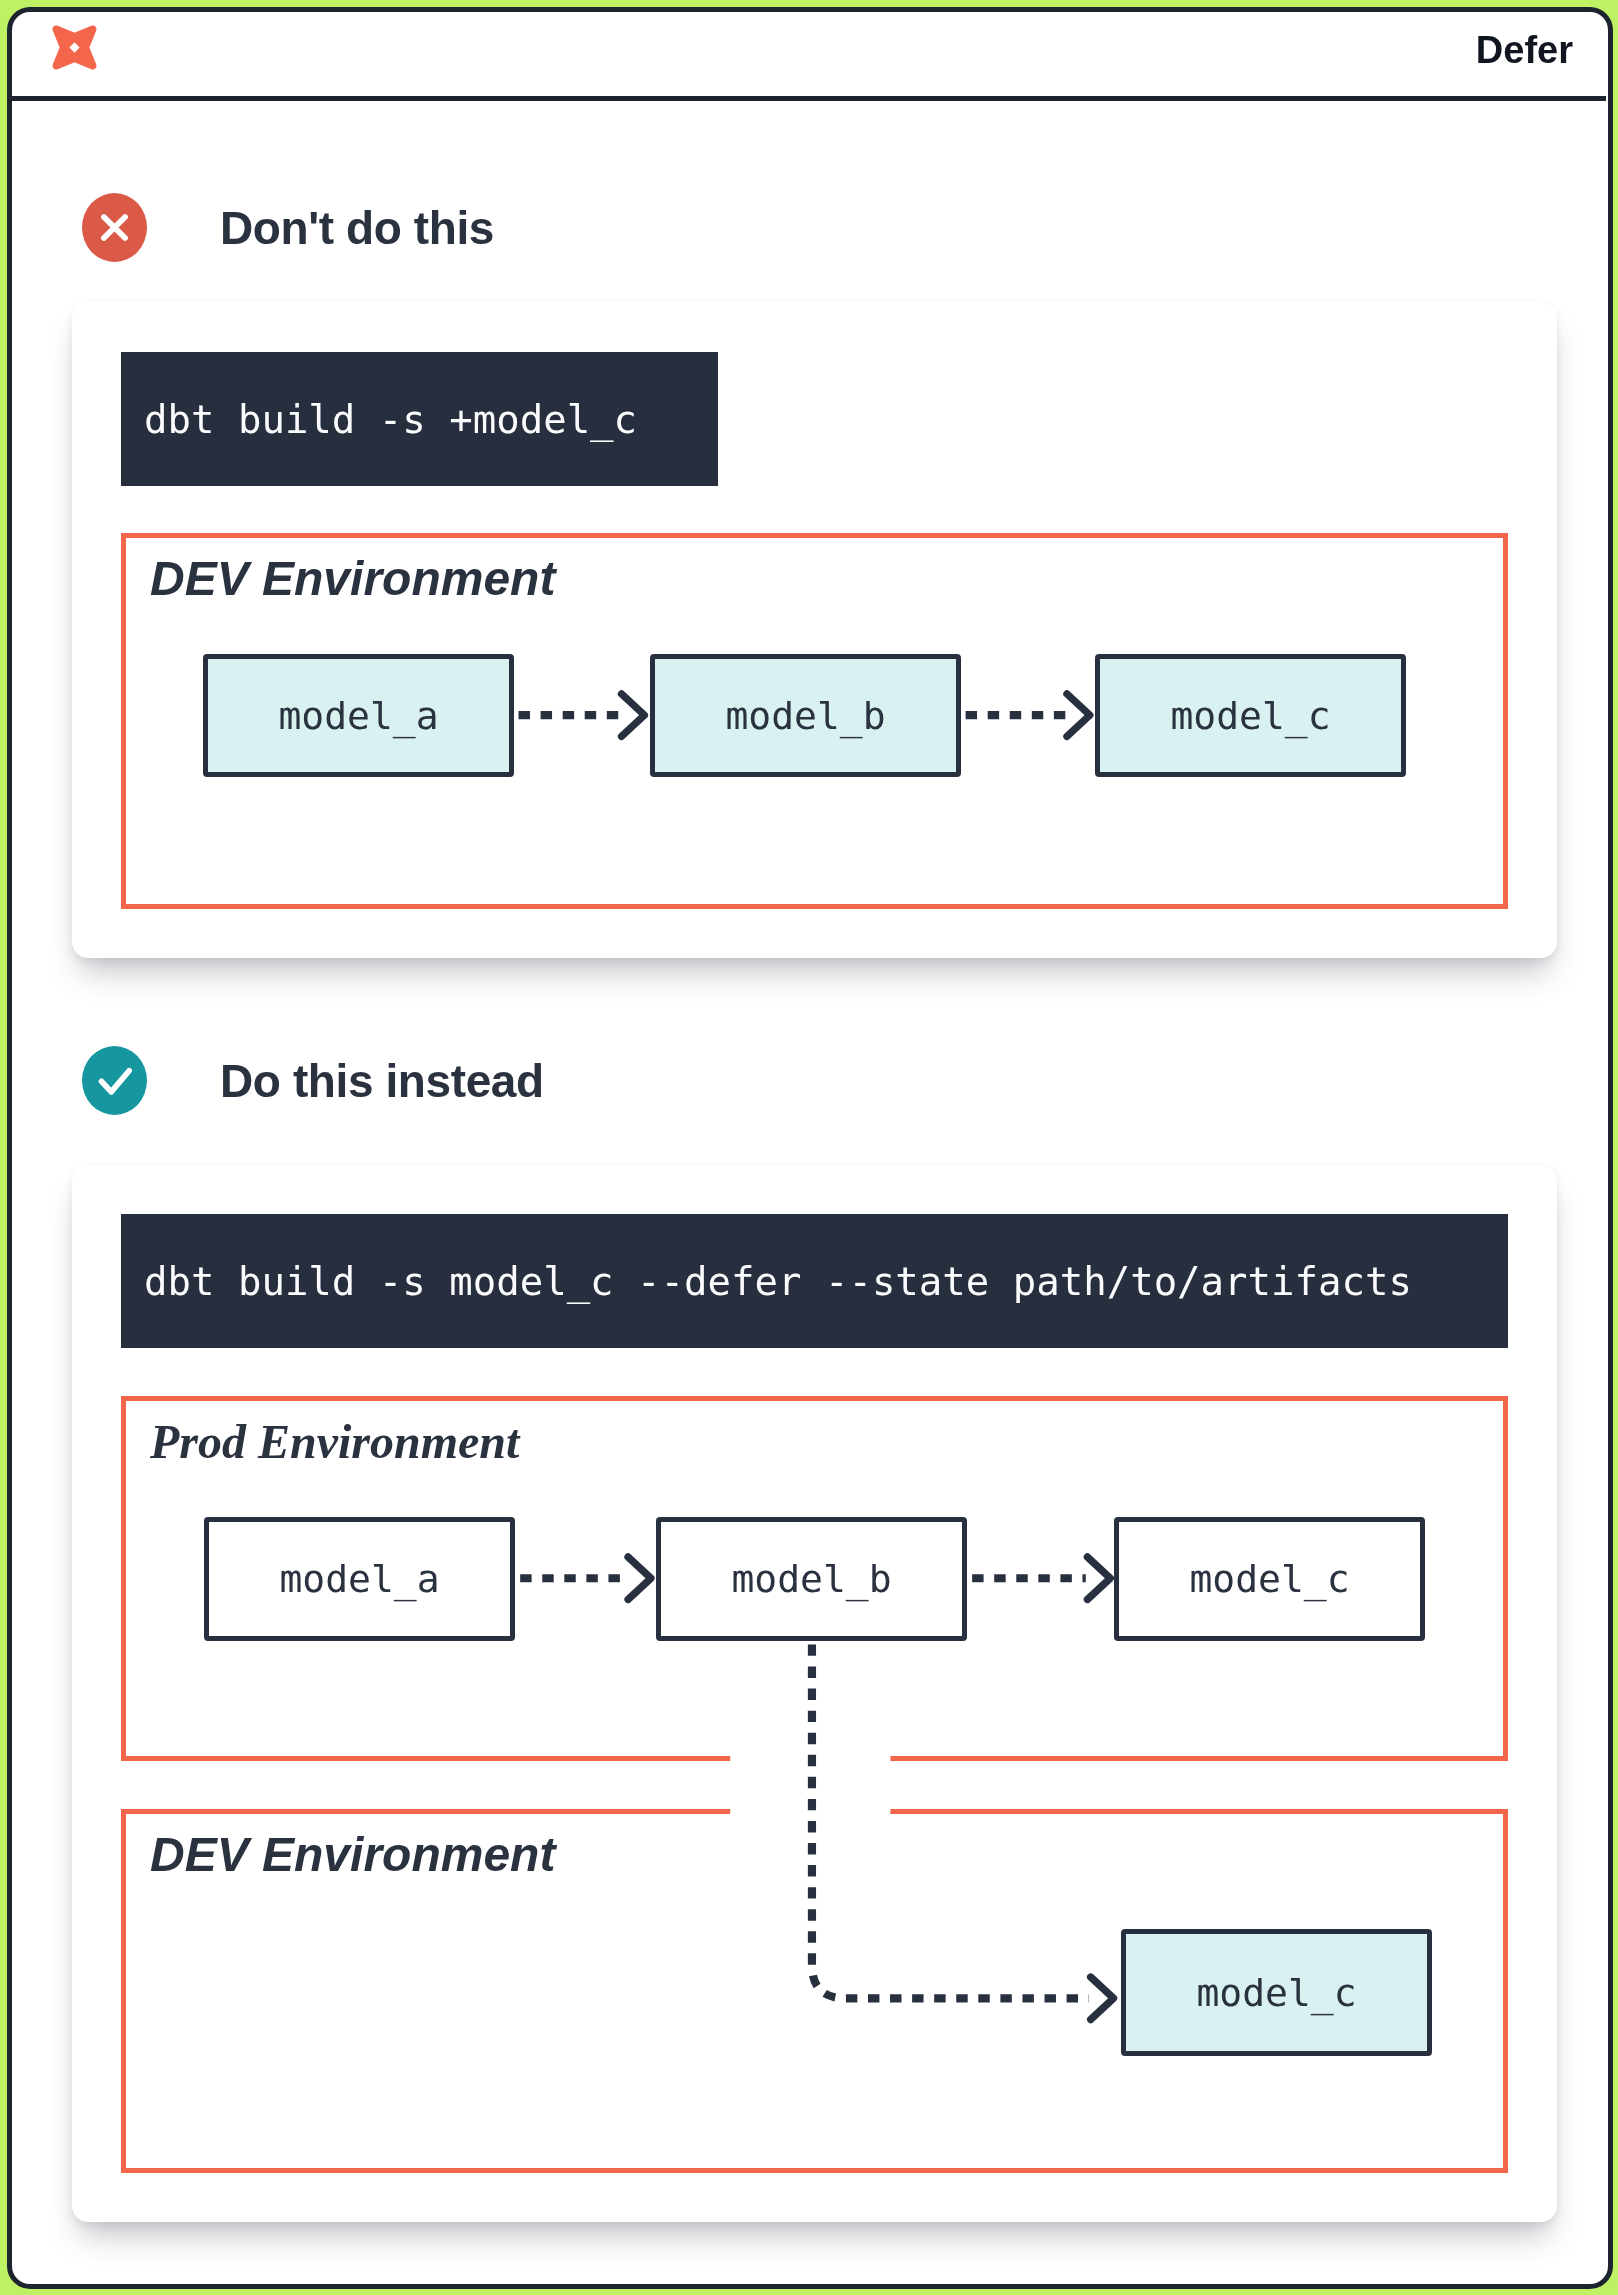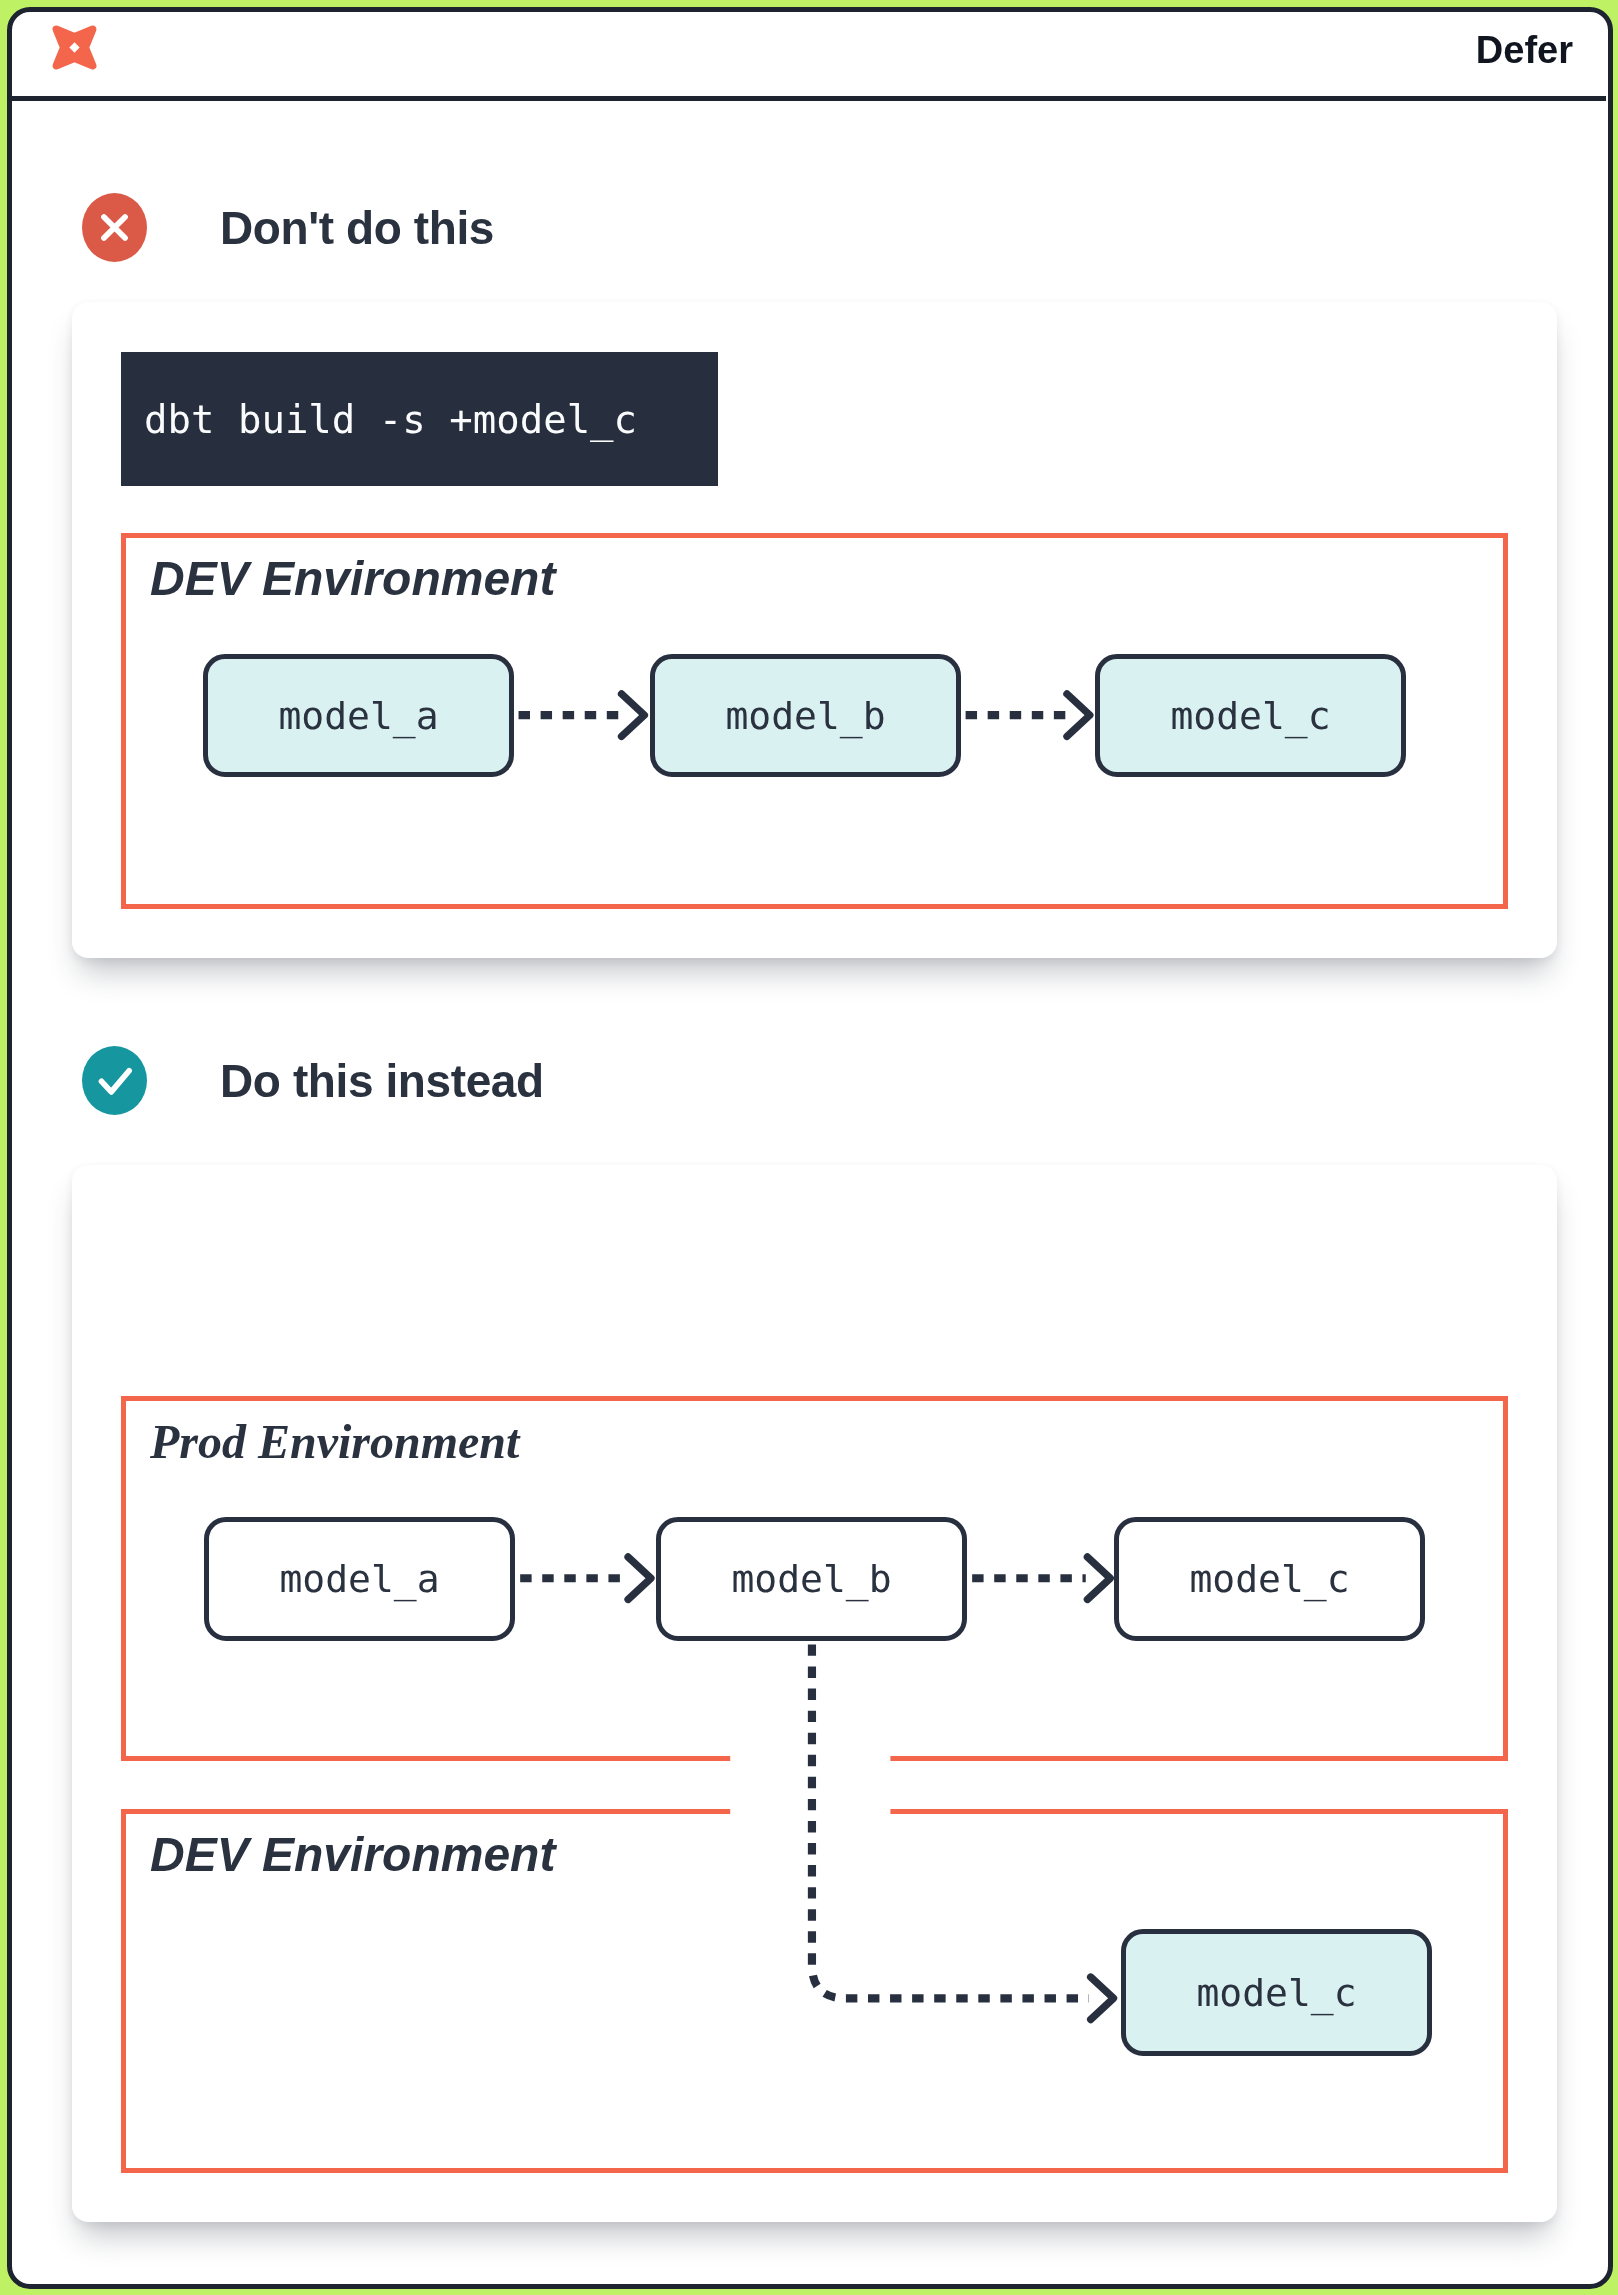--- a/index.html
+++ b/index.html
@@ -45,21 +45,21 @@
     font-size:39px;color:#FAFBFC;white-space:pre;
   }
   
   .env{border:5.7px solid #F4664B;box-sizing:border-box;background:transparent;}
   .env-label{
     font-size:48px;font-weight:700;font-style:italic;color:#2A3240;
     line-height:41px;white-space:nowrap;
   }
   
   .model{
-    border:5.7px solid #283040;border-radius:22px;box-sizing:border-box;
+    border:5.7px solid #283040;border-radius:4px;box-sizing:border-box;
     display:flex;align-items:center;justify-content:center;
     font-family:"DejaVu Sans Mono", monospace;font-size:38px;color:#2A3240;
     background:#ffffff;
   }
   .model.teal{background:#DAF1F1;}
   .overlay{left:0;top:0;pointer-events:none;}
 </style>
 </head>
 <body>
 
@@ -107,20 +107,23 @@
     <div class="badge badge-teal">
       <svg width="65" height="65" viewBox="0 0 80 80">
         <polyline points="24,41 36,54 58,28" stroke="#ffffff" stroke-width="7" stroke-linecap="round" stroke-linejoin="round" fill="none"></polyline>
       </svg>
     </div>
     <div class="heading">Do this instead</div>
   </div>
 
   <div class="abs card" style="left:72px;top:1165px;width:1485px;height:1057px;"></div>
 
+  <div class="abs codeblock" style="left:121px;top:1214px;width:1387px;height:134px;">
+    <span>dbt build -s model_c --defer --state path/to/artifacts</span>
+  </div>
 
   <div class="abs env" style="left:121px;top:1396px;width:1387px;height:365px;"></div>
   <div class="abs env-label" style="left:150px;top:1421px;font-family:Liberation Serif, serif;">Prod Environment</div>
 
   <div class="abs model" style="left:204px;top:1517px;width:311px;height:124px;">
     <span>model_a</span>
   </div>
   <div class="abs model" style="left:656px;top:1517px;width:311px;height:124px;">
     <span>model_b</span>
   </div>

